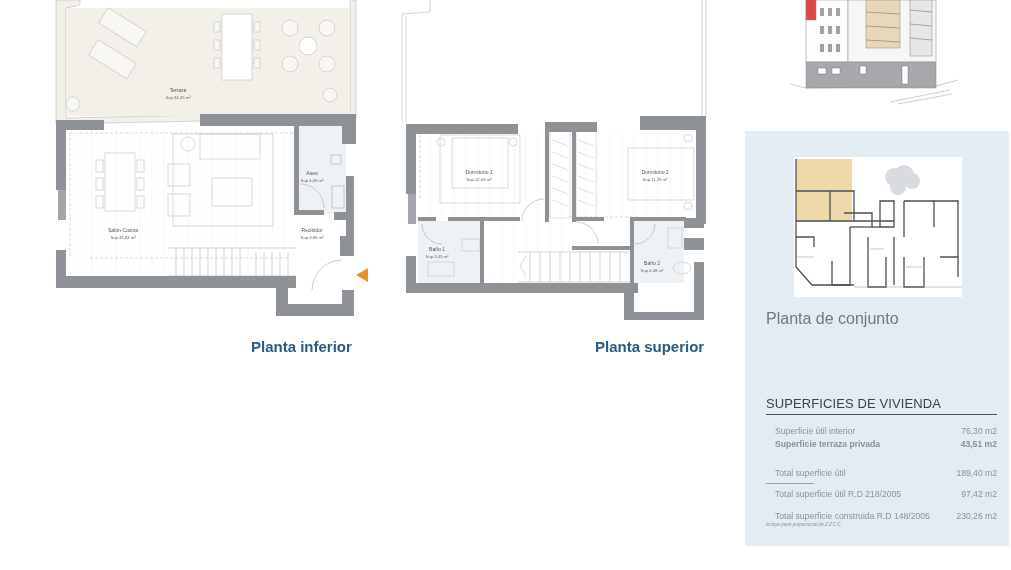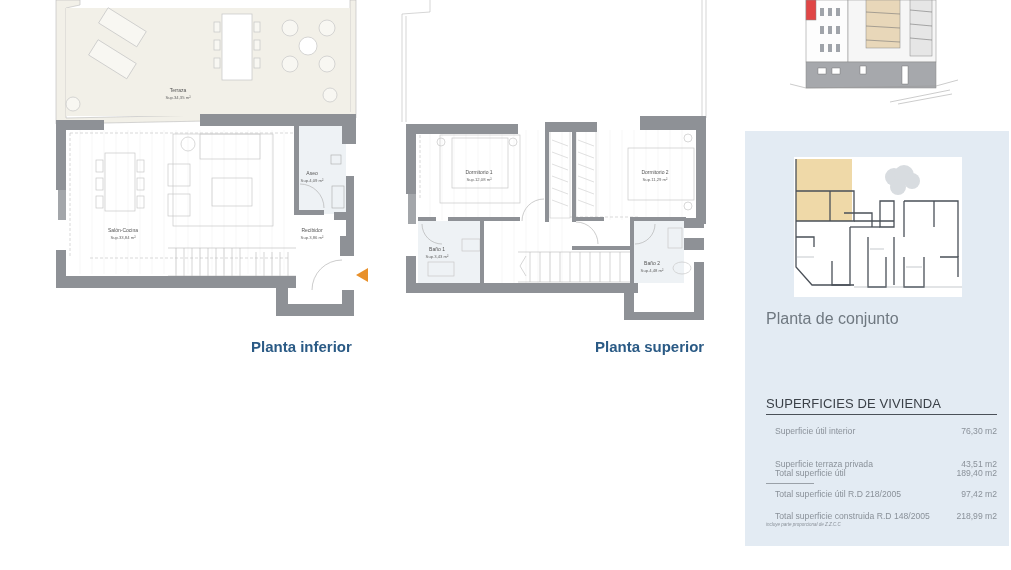--- a/index.html
+++ b/index.html
@@ -356,30 +356,30 @@
 
 <div class="conjunto-label">Planta de conjunto</div>
 
 <div class="sup-title">SUPERFICIES DE VIVIENDA</div>
 <div class="sup-rule"></div>
 
 <div class="sup-row" style="top:426px;">
   <span class="lbl">Superficie útil interior</span>
   <span class="val">76,30 m2</span>
 </div>
-<div class="sup-row" style="top:459px;">
+<div class="sup-row" style="top:439px;font-weight:bold;">
   <span class="lbl">Superficie terraza privada</span>
   <span class="val">43,51 m2</span>
 </div>
 <div class="sup-row" style="top:468px;text-decoration:underline;">
   <span class="lbl">Total superficie útil</span>
   <span class="val">189,40 m2</span>
 </div>
 <div class="mini-rule"></div>
 <div class="sup-row" style="top:489px;">
   <span class="lbl">Total superficie útil R.D 218/2005</span>
   <span class="val">97,42 m2</span>
 </div>
 <div class="sup-row" style="top:511px;">
   <span class="lbl">Total superficie construida R.D 148/2005</span>
-  <span class="val">218,99 m2</span>
+  <span class="val">230,26 m2</span>
   <span class="note">incluye parte proporcional de Z.Z.C.C</span>
 </div>
 
 </body></html>

